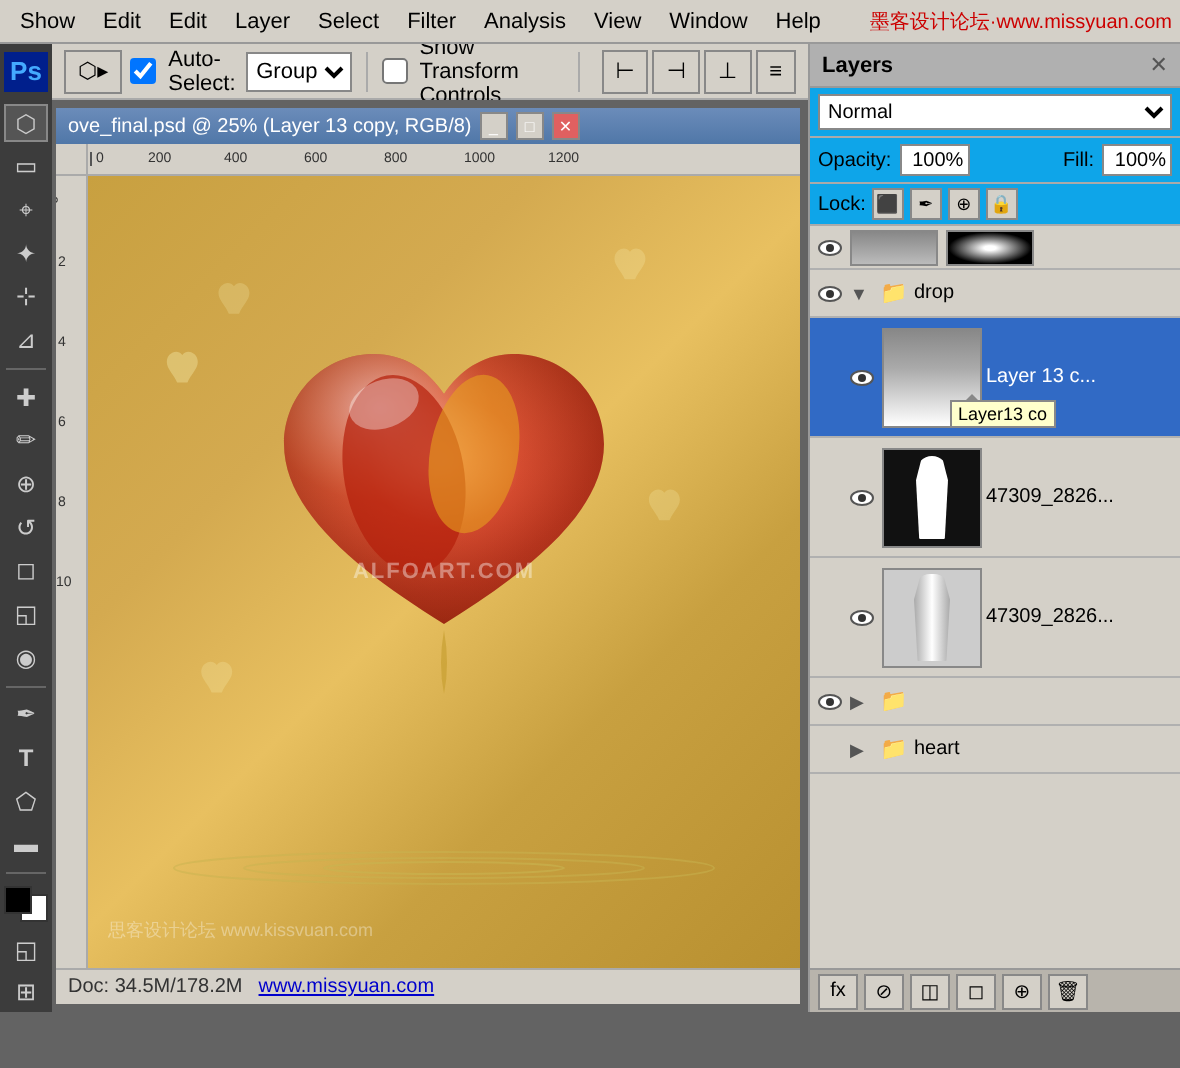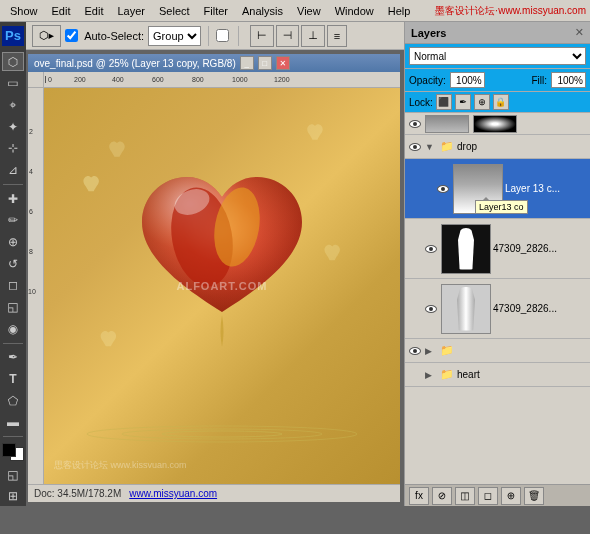--- a/index.html
+++ b/index.html
@@ -593,20 +593,21 @@
     <div class="toolbar">
       <div class="toolbar-btn">⬡▸</div>
       <input type="checkbox" class="toolbar-checkbox" checked="" style="">
       <span class="toolbar-label">Auto-Select:</span>
       <select class="toolbar-select">
         <option>Group</option>
         <option>Layer</option>
       </select>
       <div class="toolbar-separator"></div>
       <input type="checkbox" class="toolbar-checkbox" style="">
+      <span class="toolbar-label">Show Transform Controls</span>
       <div class="toolbar-separator"></div>
       <div style="display:flex;gap:2px;margin-left:4px;">
         <div class="toolbar-btn">⊢</div>
         <div class="toolbar-btn">⊣</div>
         <div class="toolbar-btn">⊥</div>
         <div class="toolbar-btn">≡</div>
       </div>
     </div>
 
     <div style="flex:1;display:flex;overflow:hidden;position:relative;background:#636363;padding:4px 4px 4px 0;">
@@ -755,21 +756,21 @@
         <div class="layer-visibility">
           <div class="eye-icon"></div>
         </div>
         <div class="layer-expand">▼</div>
         <div class="layer-group-icon">📁</div>
         <div class="layer-info">
           <span class="layer-name">drop</span>
         </div>
       </div>
 
-      <div class="layer-row selected" style="padding-left:30px;">
+      <div class="layer-row selected" style="padding-left:18px;">
         <div class="layer-visibility">
           <div class="eye-icon"></div>
         </div>
         <div class="layer-thumb">
           <div class="thumb-layer13"></div>
         </div>
         <div class="layer-info">
           <span class="layer-name">Layer 13 c...</span>
         </div>
         <div class="layer-tooltip">Layer13 co</div>

